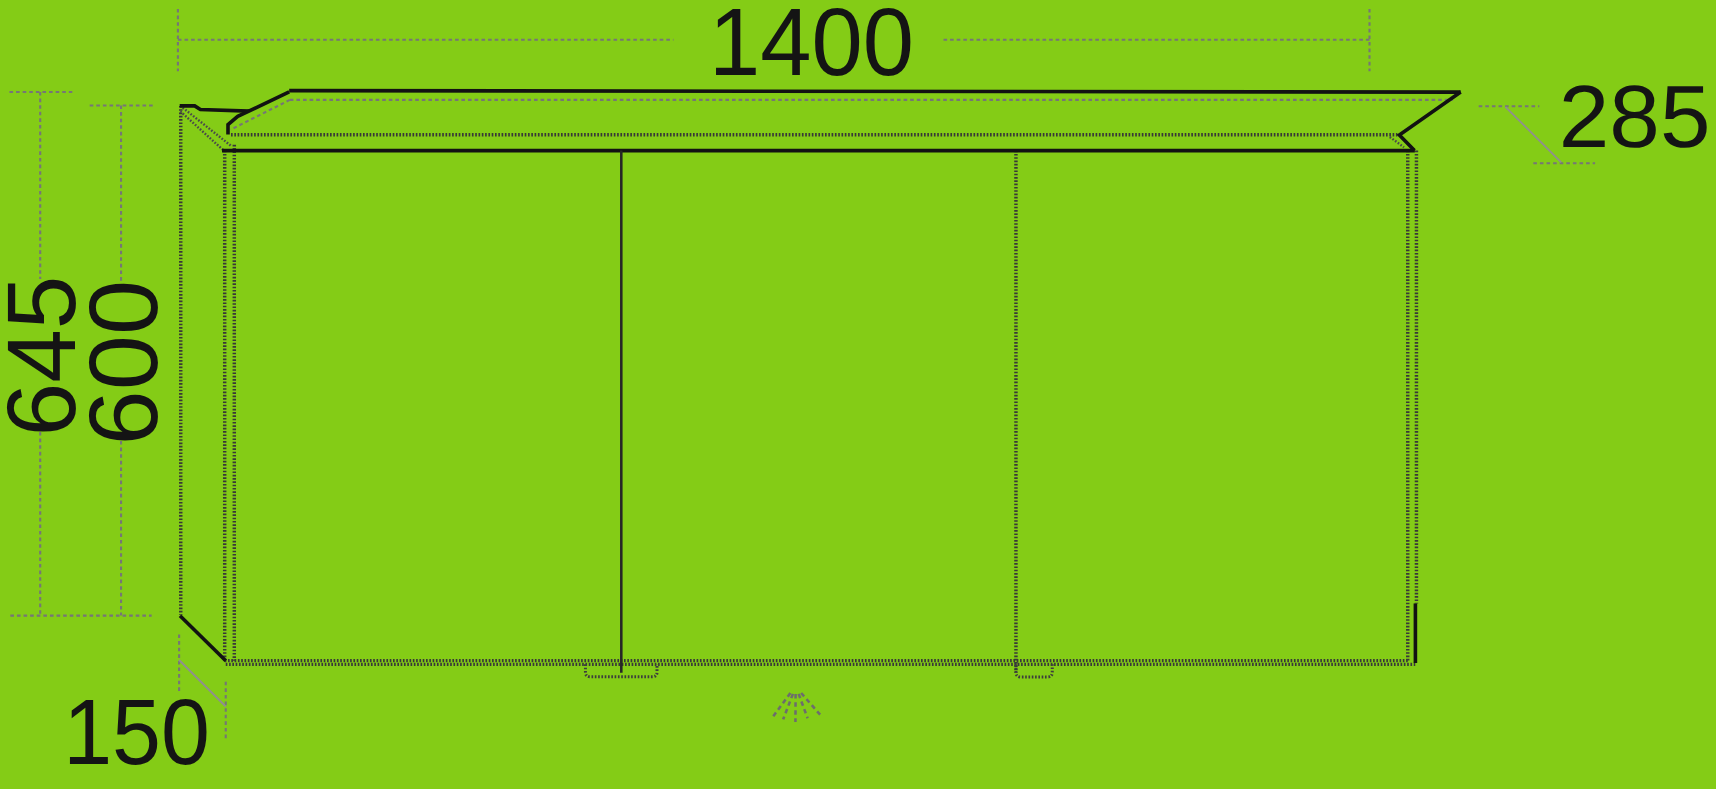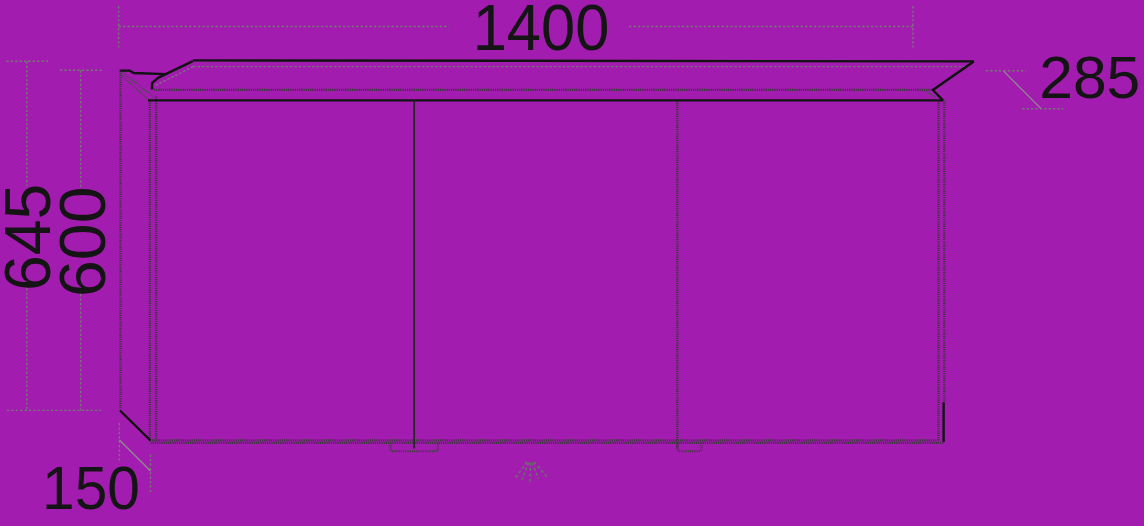--- a/index.html
+++ b/index.html
@@ -1,16 +1,16 @@
 <!DOCTYPE html>
 <html><head>
 <meta charset="utf-8">
 <style>
   html,body{margin:0;padding:0;background:#fff;}
-  #wrap{position:relative;width:1144px;height:526px;background:#a21caf;overflow:hidden;}
+  #wrap{position:relative;width:1144px;height:526px;background:#84cc16;overflow:hidden;}
   svg{display:block;}
   text{font-family:"Liberation Sans",sans-serif;fill:#141414;}
 </style>
 </head>
 <body>
 <div id="wrap">
 <svg width="1144" height="526" viewBox="0 0 1144 526" xmlns="http://www.w3.org/2000/svg">
 
   <g stroke="#767676" stroke-width="1.4" fill="none" stroke-dasharray="2.4 2.0">
 

